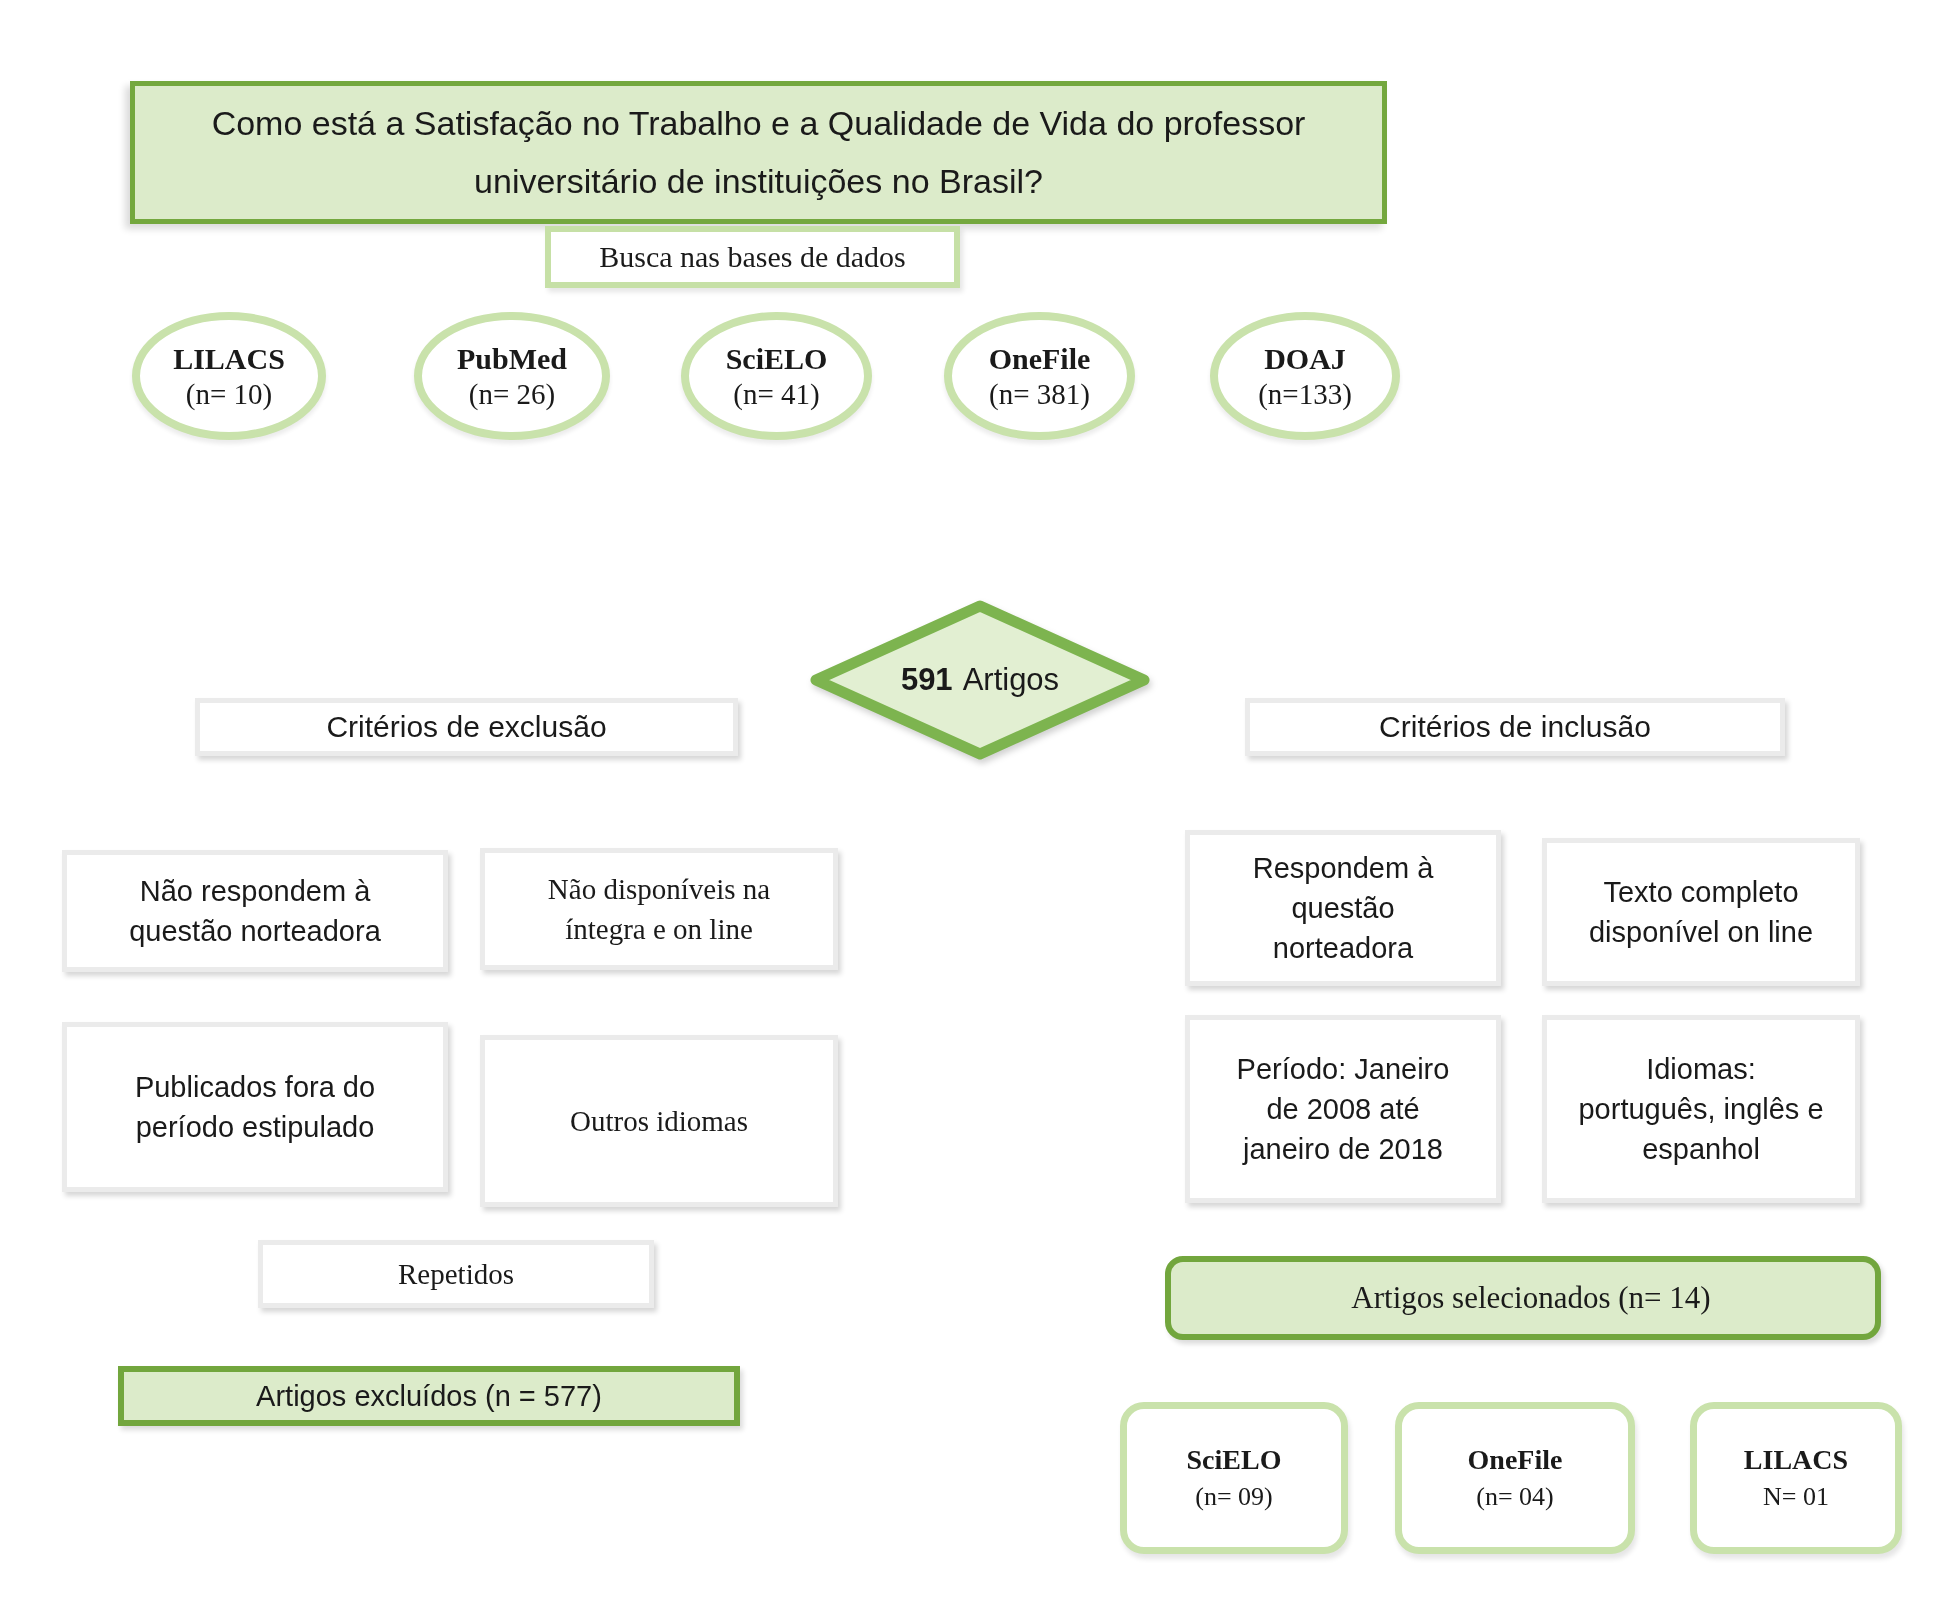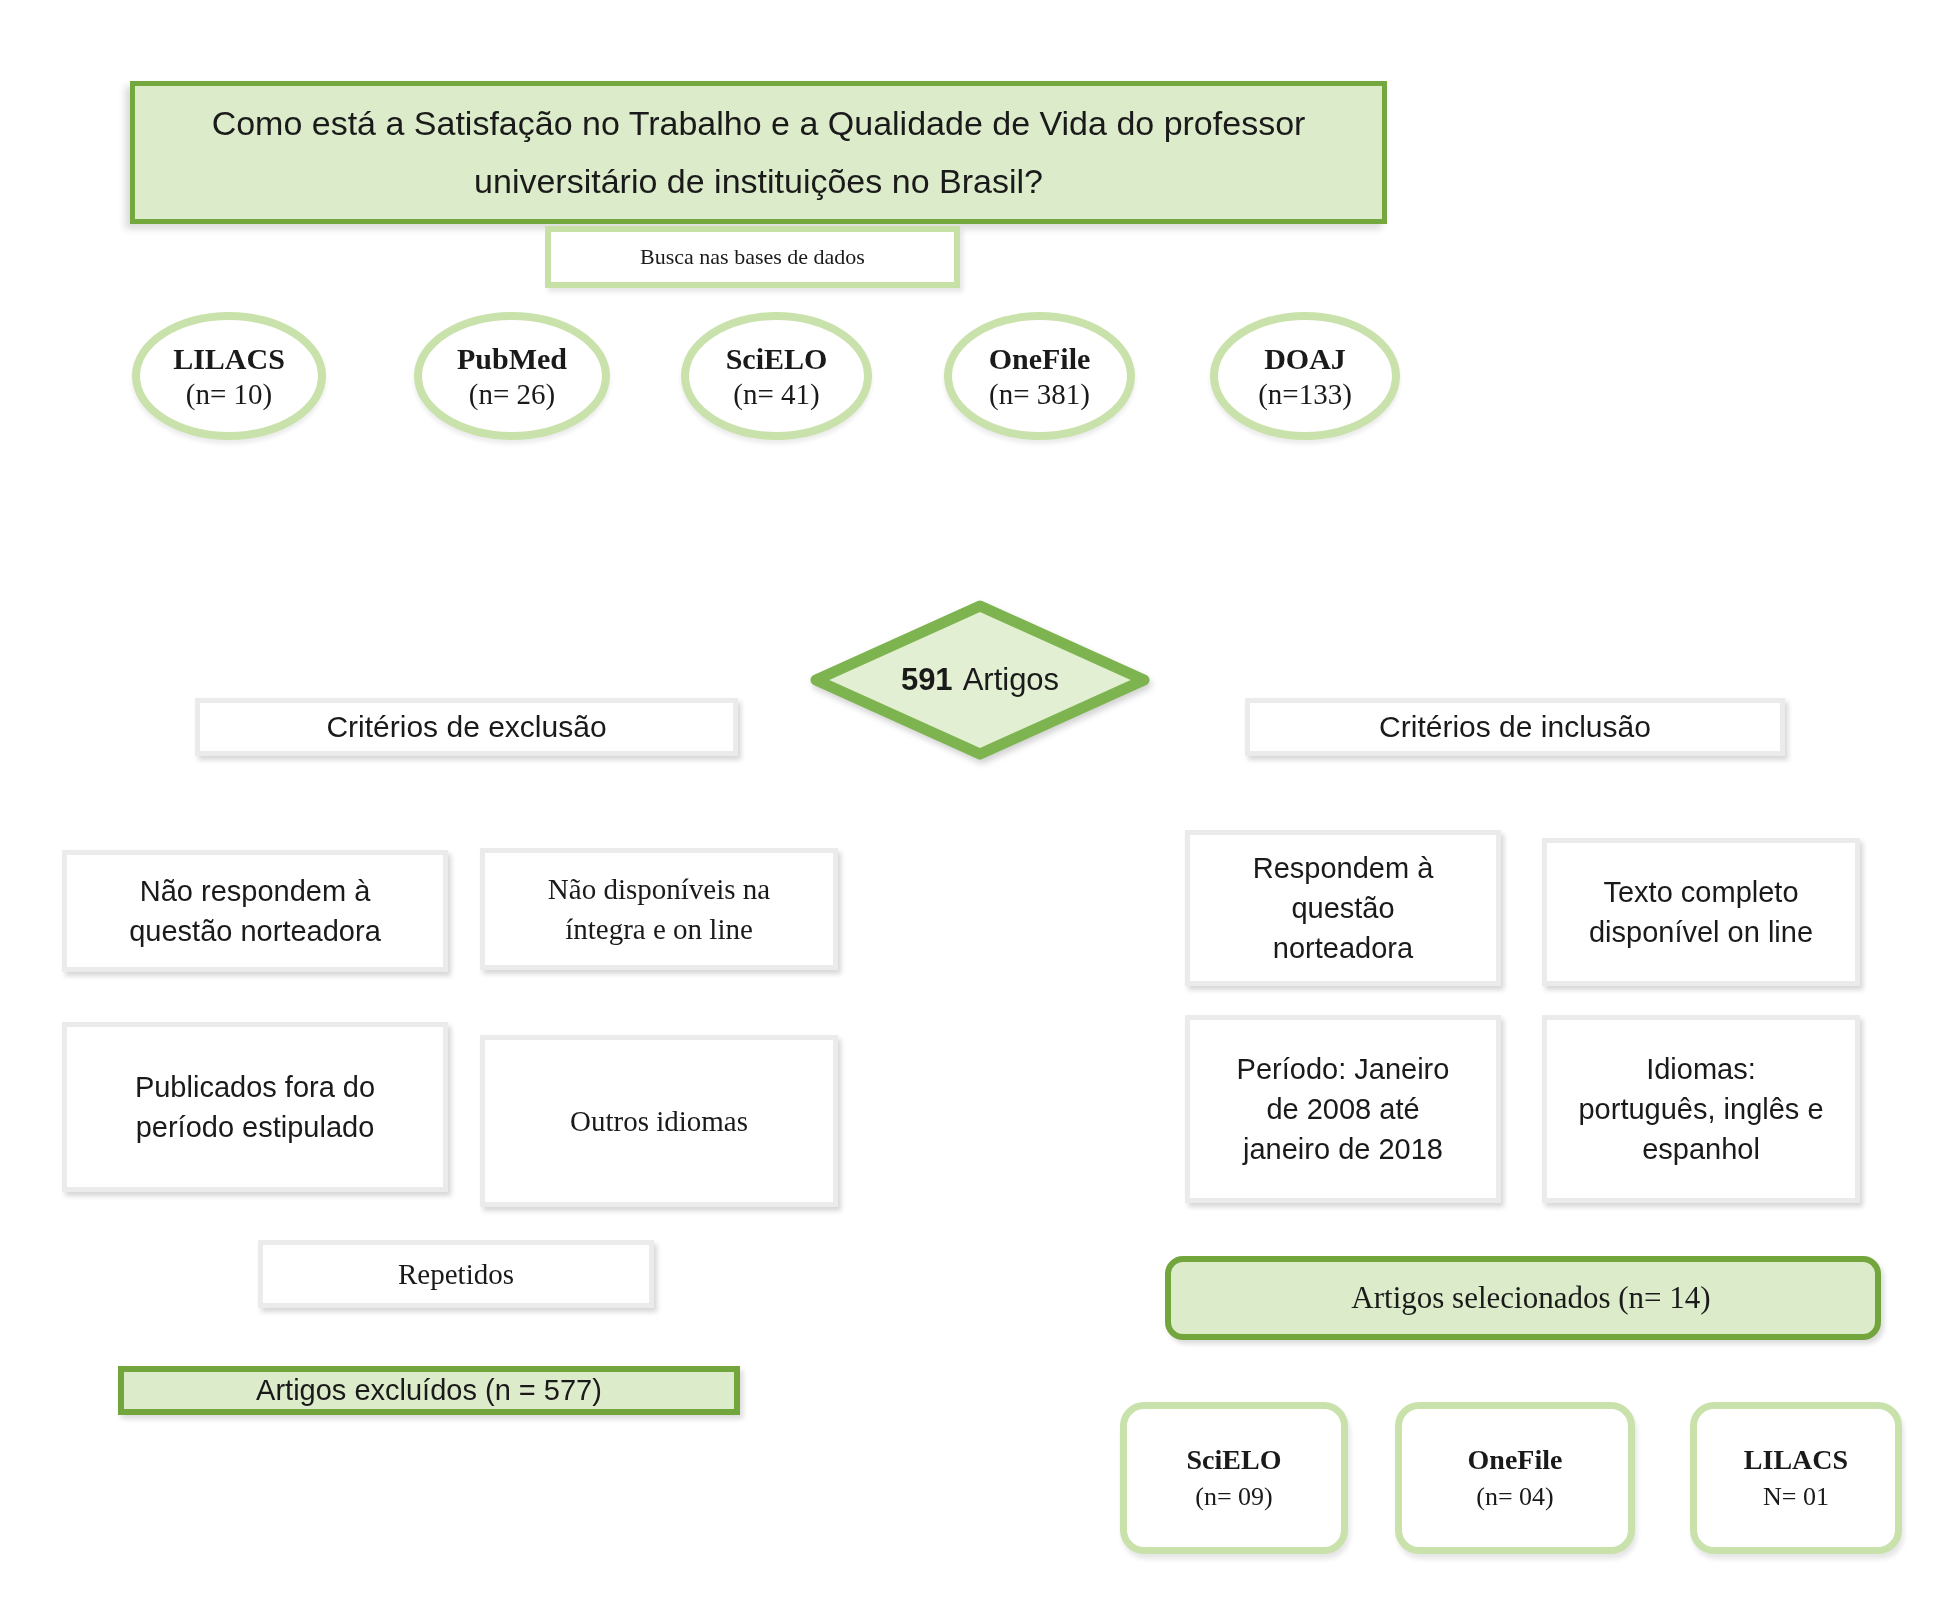--- a/index.html
+++ b/index.html
@@ -22,21 +22,21 @@
     padding: 0 30px;
     margin-top: 24px;
   }
 
   
   .search-box {
     background: #ffffff;
     border: 6px solid #c6e0a6;
     box-shadow: 3px 4px 5px rgba(0,0,0,0.10);
     font-family: "Liberation Serif", serif;
-    font-size: 22px;
+    font-size: 30px;
   }
 
   
   .ellipse {
     background: #ffffff;
     border: 8px solid #c9e2ab;
     border-radius: 50%;
     flex-direction: column;
     font-family: "Liberation Serif", serif;
     box-shadow: 0 4px 4px rgba(0,0,0,0.08);
@@ -135,21 +135,21 @@
 <div class="abs gray-box" style="left:62px; top:850px; width:386px; height:122px;">Não respondem à questão norteadora</div>
 
 <div class="abs gray-box serif" style="left:480px; top:848px; width:358px; height:122px;">Não disponíveis na íntegra e on line</div>
 
 <div class="abs gray-box" style="left:62px; top:1022px; width:386px; height:170px;">Publicados fora do período estipulado</div>
 
 <div class="abs gray-box serif" style="left:480px; top:1035px; width:358px; height:172px;">Outros idiomas</div>
 
 <div class="abs gray-box serif" style="left:258px; top:1240px; width:396px; height:68px;">Repetidos</div>
 
-<div class="abs green-bar" style="left:118px; top:1366px; width:622px; height:49px;">Artigos excluídos (n = 577)</div>
+<div class="abs green-bar" style="left:118px; top:1366px; width:622px; height:60px;">Artigos excluídos (n = 577)</div>
 
 <div class="abs gray-box header" style="left:1245px; top:698px; width:540px; height:58px;">Critérios de inclusão</div>
 
 <div class="abs gray-box" style="left:1185px; top:830px; width:316px; height:156px;">Respondem à questão norteadora</div>
 
 <div class="abs gray-box" style="left:1542px; top:838px; width:318px; height:148px;">Texto completo disponível on line</div>
 
 <div class="abs gray-box" style="left:1185px; top:1015px; width:316px; height:188px;">Período: Janeiro de 2008 até janeiro de 2018</div>
 
 <div class="abs gray-box" style="left:1542px; top:1015px; width:318px; height:188px;">Idiomas: português, inglês e espanhol</div>

